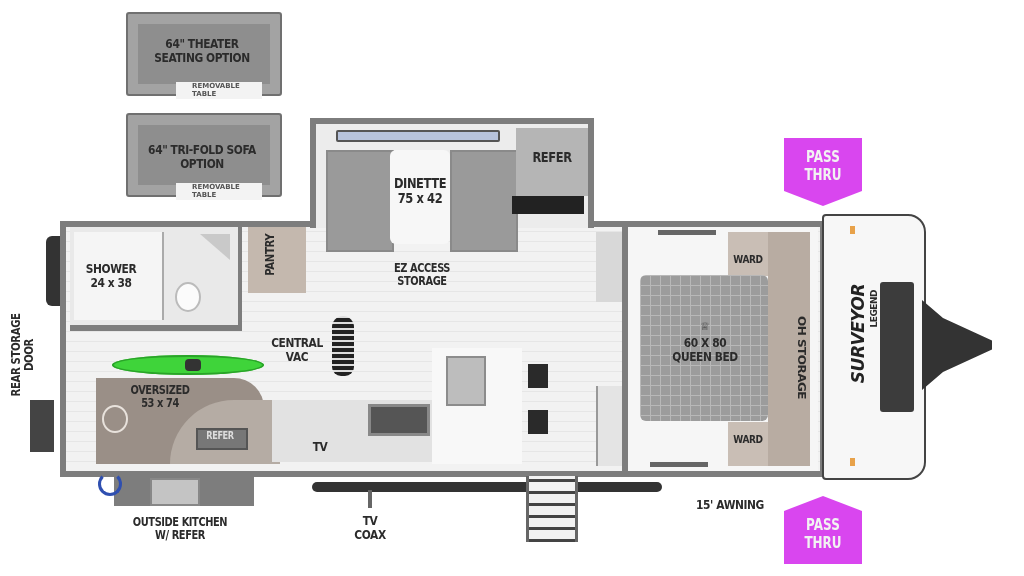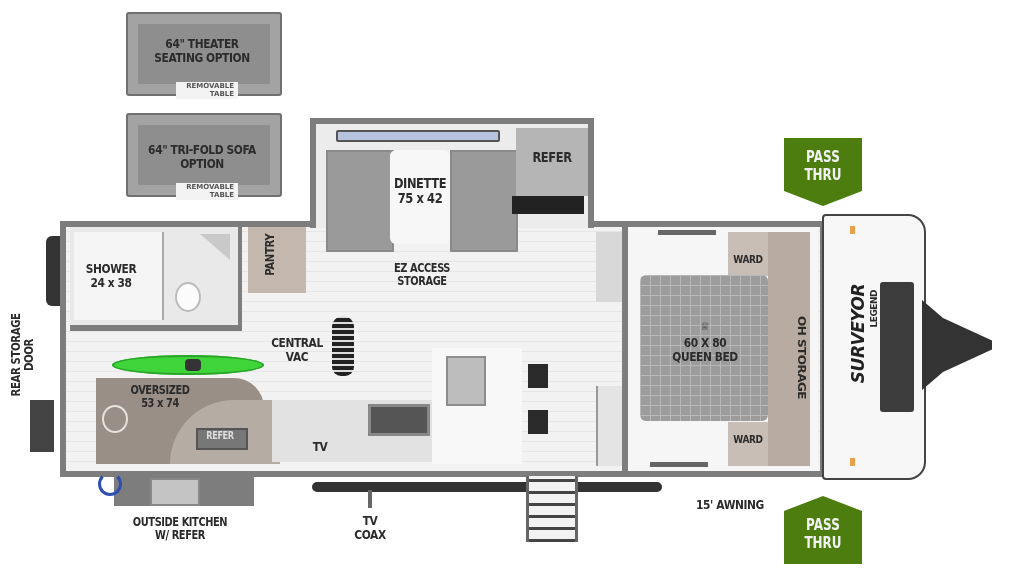--- a/index.html
+++ b/index.html
@@ -2,22 +2,22 @@
 <html><head>
 <meta charset="utf-8">
 <style>
   html,body{margin:0;padding:0;}
   body{width:1024px;height:576px;background:#ffffff;position:relative;overflow:hidden;font-family:"Liberation Sans",sans-serif;}
   .abs{position:absolute;}
   .lbl{position:absolute;font-family:"DejaVu Sans",sans-serif;font-weight:bold;color:#2b2b2b;text-align:center;line-height:1.05;letter-spacing:-0.5px;transform:scaleX(0.82);transform-origin:center;}
   .wall{background:#7d7d7d;}
   .floor{background:repeating-linear-gradient(0deg,#f2f2f2 0 9px,#e6e6e6 9px 10px);}
   .sofa{background:#8e8e8e;border:2px solid #707070;border-radius:3px;box-shadow:inset 0 0 0 10px #a3a3a3;}
-  .table-tag{position:absolute;background:#f3f3f3;font-size:7px;font-weight:bold;color:#555;text-align:right;line-height:1.1;padding:1px 4px;font-family:"DejaVu Sans",sans-serif;}
-  .pass{position:absolute;width:78px;background:#4d7c0f;color:#f2f2f2;font-family:"DejaVu Sans",sans-serif;font-weight:bold;font-size:15px;text-align:center;line-height:1.2;}
+  .table-tag{position:absolute;background:#f3f3f3;font-size:7px;font-weight:bold;color:#555;text-align:left;line-height:1.1;padding:1px 16px;font-family:"DejaVu Sans",sans-serif;}
+  .pass{position:absolute;width:78px;background:#d946ef;color:#f2f2f2;font-family:"DejaVu Sans",sans-serif;font-weight:bold;font-size:15px;text-align:center;line-height:1.2;}
   .pass span{display:block;transform:scaleX(0.8);}
   .vert{writing-mode:vertical-rl;}
 </style>
 </head>
 <body>
 
 <div class="abs sofa" style="left:126px;top:12px;width:152px;height:80px;"></div>
 <div class="lbl" style="left:130px;top:37px;width:144px;font-size:13px;">
   <div>64" THEATER</div>
   <div>SEATING OPTION</div>

